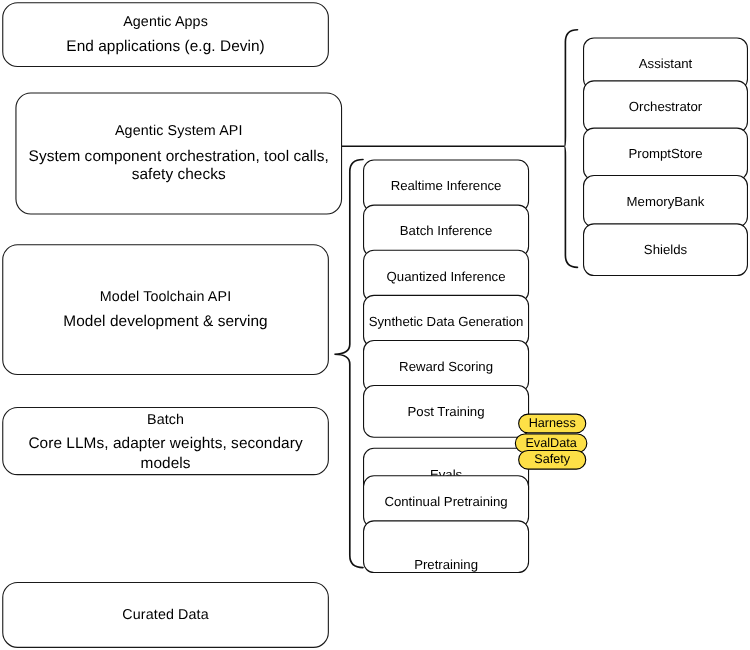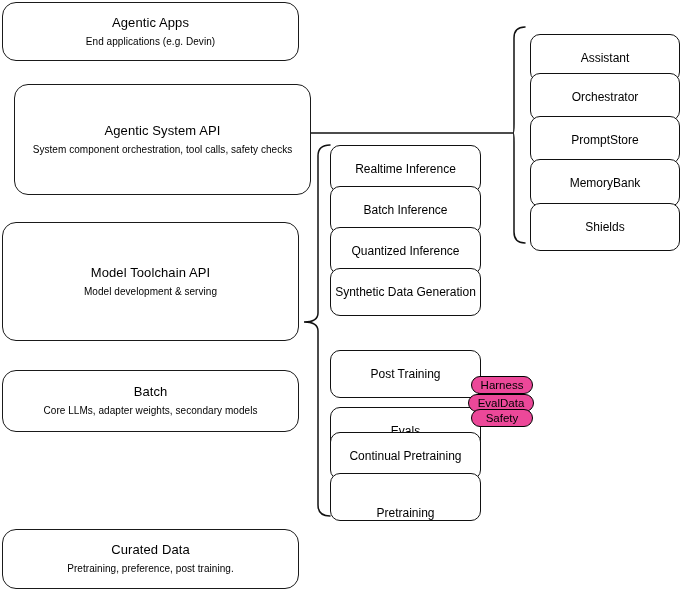--- a/index.html
+++ b/index.html
@@ -31,21 +31,21 @@
     justify-content: center;
     text-align: center;
     line-height: 1.25;
   }
   .layer-title {
     font-size: 13px;
     color: #000;
     letter-spacing: 0.1px;
   }
   .layer-sub {
-    font-size: 10px;
+    font-size: 14px;
     color: #000;
     margin-top: 5px;
     letter-spacing: 0.05px;
   }
   
   .comp {
     position: absolute;
     box-sizing: border-box;
     border: 1.5px solid #111;
     border-radius: 10px;
@@ -56,21 +56,21 @@
     font-size: 12px;
     height: 48px;
     text-align: center;
   }
   
   .badge {
     position: absolute;
     box-sizing: border-box;
     border: 1.6px solid #000;
     border-radius: 999px;
-    background: #ec4899;
+    background: #fde047;
     display: flex;
     align-items: center;
     justify-content: center;
     font-size: 11.5px;
     height: 18px;
     z-index: 5;
   }
   
   #wires {
     position: absolute;
@@ -117,34 +117,36 @@
   </div>
 
   <div class="box" style="left:2px; top:370px; width:297px; height:62px;">
     <div class="layer-title">Batch</div>
     <div class="layer-sub">Core LLMs, adapter weights, secondary models</div>
   </div>
 
 
   <div class="box" style="left:2px; top:529px; width:297px; height:60px;">
     <div class="layer-title">Curated Data</div>
-    <div class="layer-sub">Pretraining, preference, post training.</div>
   </div>
 
   <div class="comp" style="left:330px; top:145px; width:151px;">
     <span>Realtime Inference</span>
   </div>
   <div class="comp" style="left:330px; top:186px; width:151px;">
     <span>Batch Inference</span>
   </div>
   <div class="comp" style="left:330px; top:227px; width:151px;">
     <span>Quantized Inference</span>
   </div>
   <div class="comp" style="left:330px; top:268px; width:151px;">
     <span>Synthetic Data Generation</span>
+  </div>
+  <div class="comp" style="left:330px; top:309px; width:151px;">
+    <span>Reward Scoring</span>
   </div>
   <div class="comp" style="left:330px; top:350px; width:151px;">
     <span>Post Training</span>
   </div>
   <div class="comp" style="left:330px; top:407px; width:151px;">
     <span>Evals</span>
   </div>
   <div class="comp" style="left:330px; top:432px; width:151px;">
     <span>Continual Pretraining</span>
   </div>

